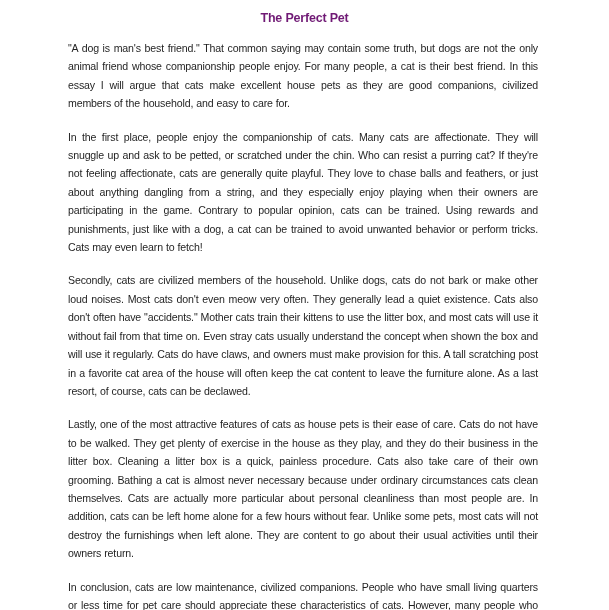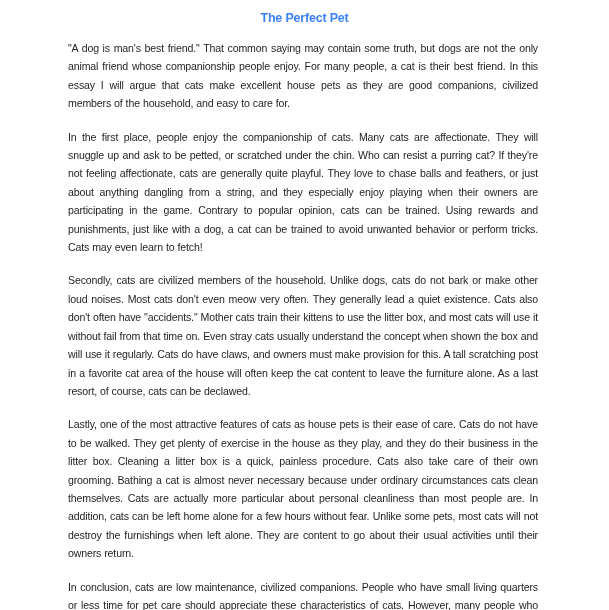--- a/index.html
+++ b/index.html
@@ -24,21 +24,21 @@
       background: #ffffff;
     }
     .title {
       position: absolute;
       top: 11px;
       left: 0;
       width: 609px;
       text-align: center;
       font-weight: bold;
       font-size: 12.5px;
-      color: #3b82f6;
+      color: #701a75;
       letter-spacing: -0.2px;
     }
     .body-text {
       position: absolute;
       left: 68px;
       top: 39px;
       width: 470px;
     }
     .para {
       margin: 0 0 15px 0;

